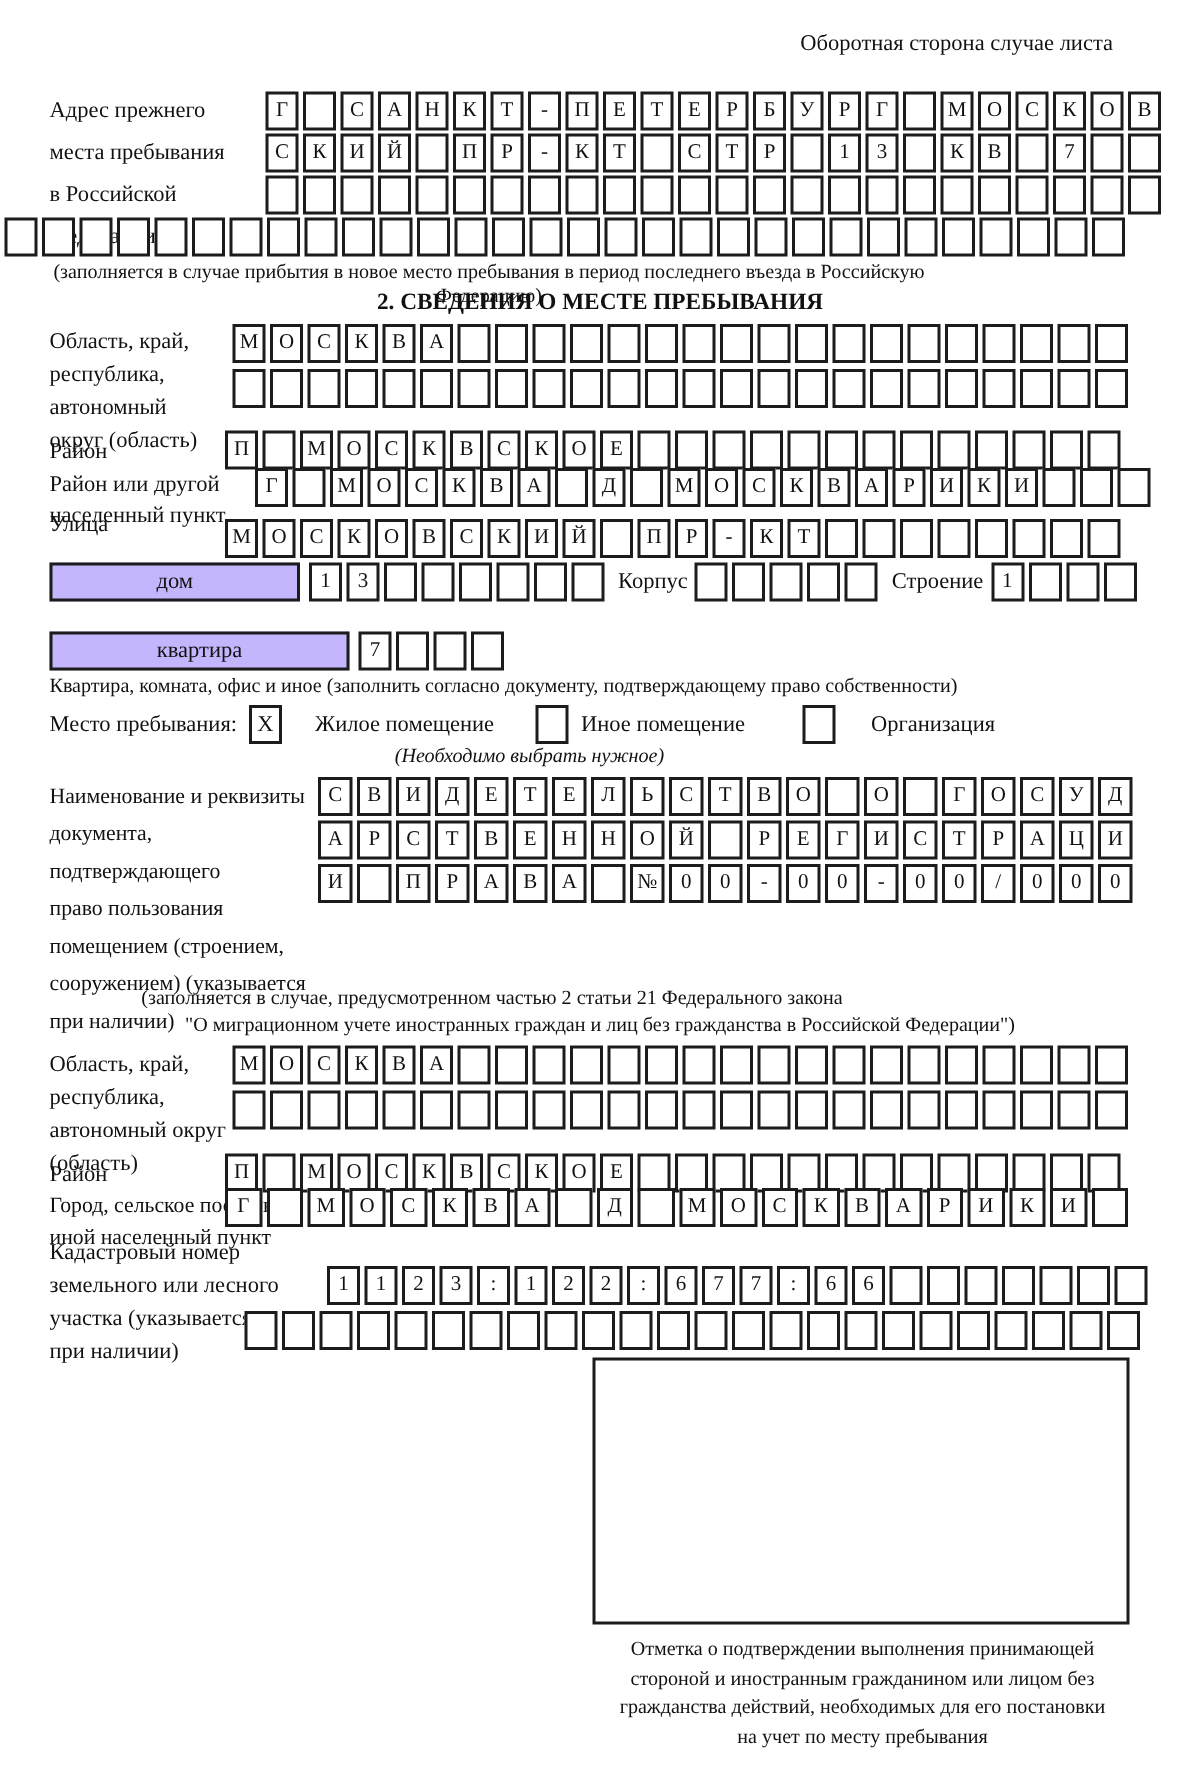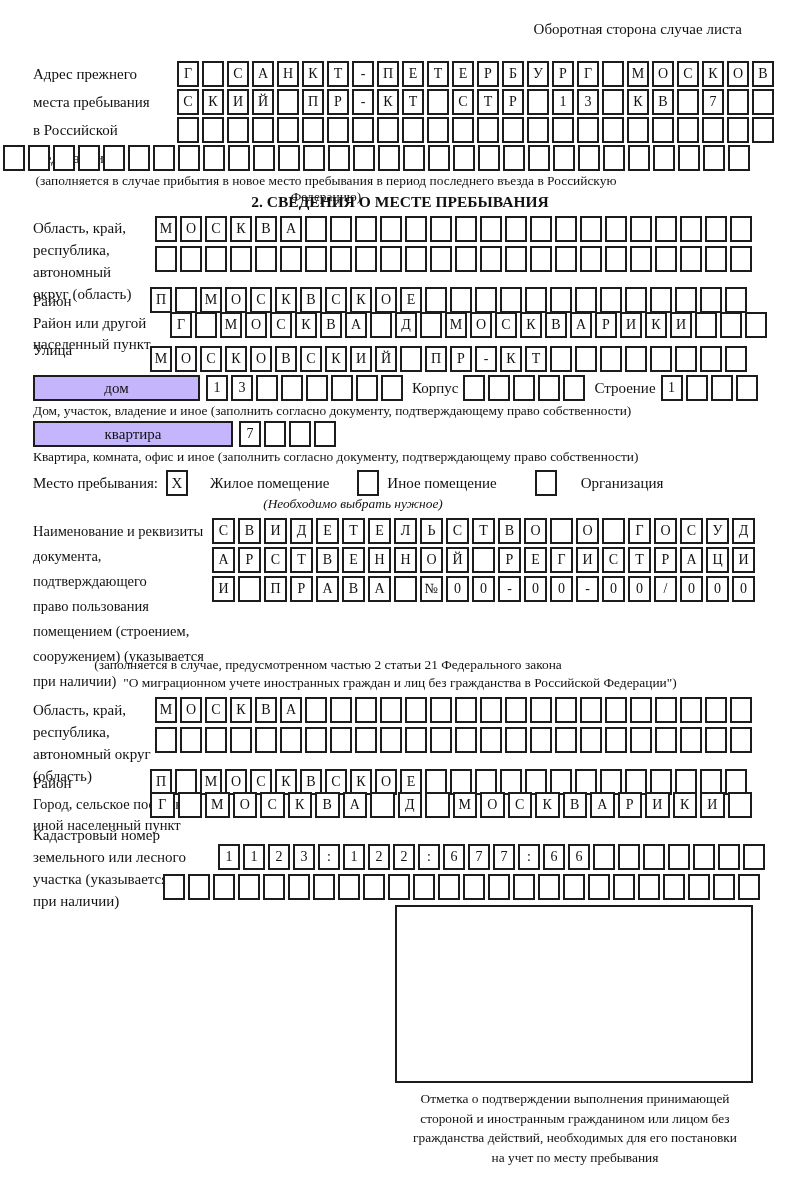--- a/index.html
+++ b/index.html
@@ -310,21 +310,20 @@
         <span class="cell"></span>
       </div>
     <span style="margin-left:9px;">Строение</span>
     <div class="boxrow" style="margin-left:5px;">
         <span class="cell">1</span>
         <span class="cell"></span>
         <span class="cell"></span>
         <span class="cell"></span>
       </div>
   </div>
-  <div class="abs note" style="top:403px;left:33px;">Дом, участок, владение и иное (заполнить согласно документу, подтверждающему право собственности)</div>
 
   <div class="abs hrow" style="top:421px;left:33px;">
     <div class="widebox" style="width:200px;">квартира</div>
     <div class="boxrow" style="margin-left:6px;">
         <span class="cell">7</span>
         <span class="cell"></span>
         <span class="cell"></span>
         <span class="cell"></span>
       </div>
   </div>

